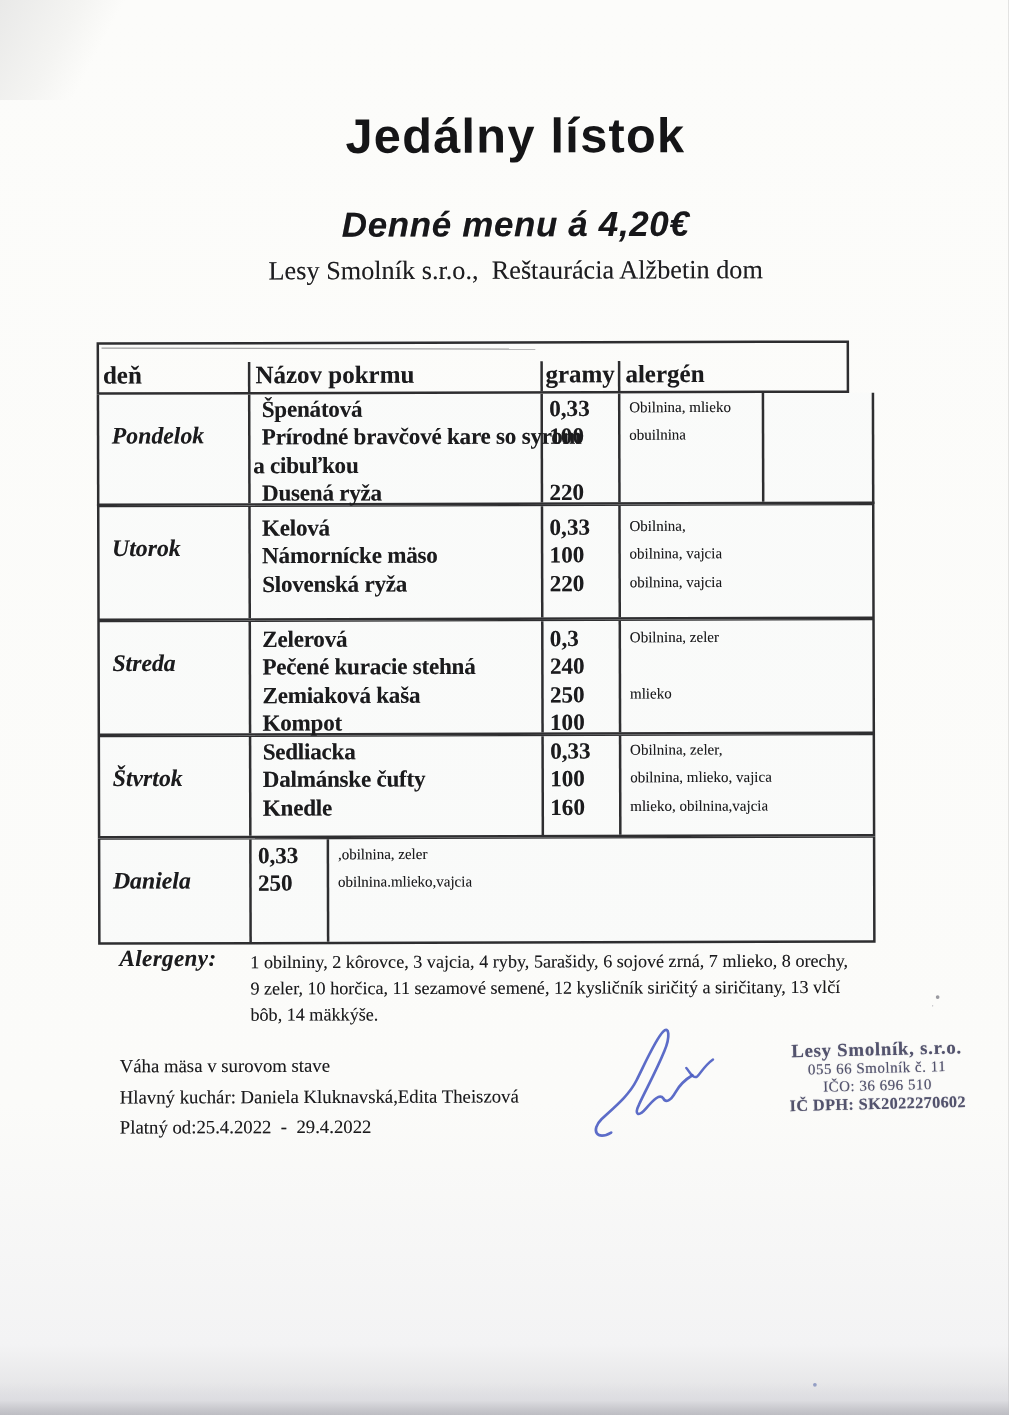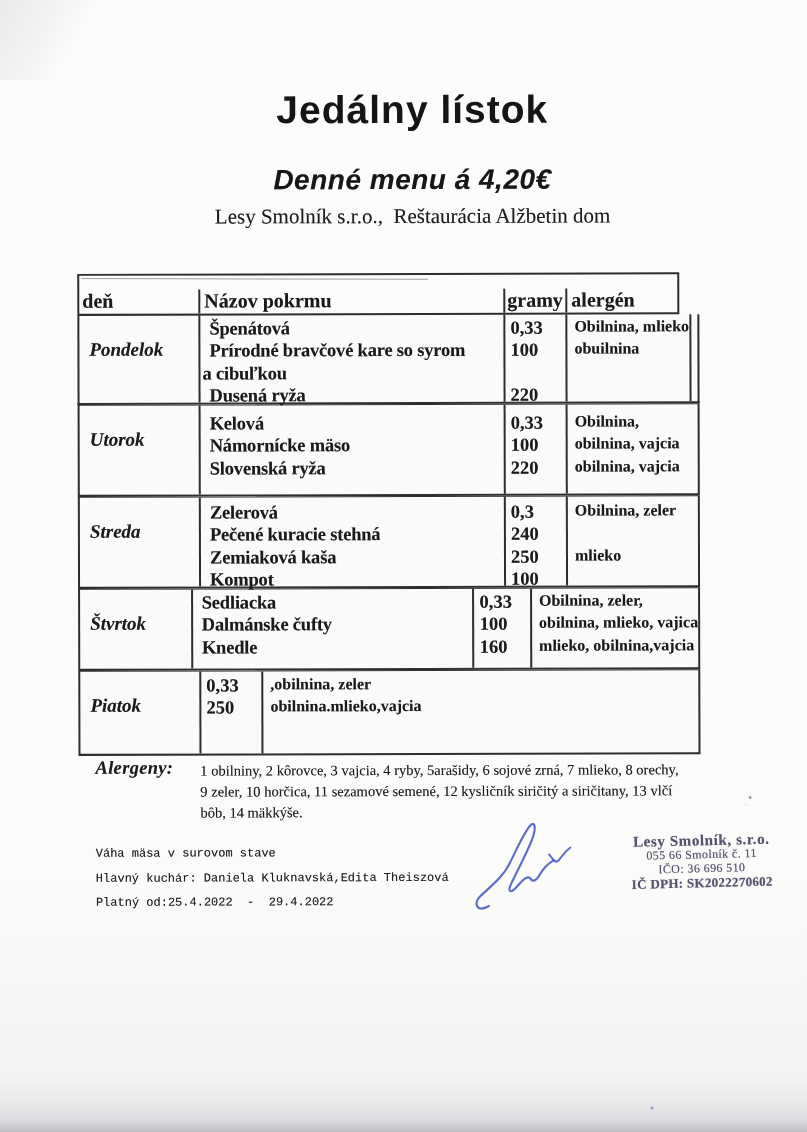--- a/index.html
+++ b/index.html
@@ -41,21 +41,21 @@
   .t-header {
     width:602px; height:42px; border:2px solid #2e2e30; display:flex; align-items:flex-end;
     font-size:20px; font-weight:bold; position:relative;
   }
   .t-header::after { 
     content:""; position:absolute; left:2px; top:3px; width:58%; height:1px;
     background:rgba(70,70,72,.5); transform:rotate(.3deg);
   }
   .t-header .th { padding-bottom:1px; white-space:nowrap; }
   .col-day   { width:121px; border-right:2px solid #2e2e30; }
-  .col-dish  { width:305px; border-right:2px solid #2e2e30; }
+  .col-dish  { width:234px; border-right:2px solid #2e2e30; }
   .col-grams { width:62px;  border-right:2px solid #2e2e30; }
   .col-allergen { flex:1; }
   .t-header .col-day { padding-left:3px; }
   .t-header .col-dish { padding-left:4px; }
   .t-header .col-grams { padding-left:2px; }
   .t-header .col-allergen { padding-left:4px;margin-top:20px; }
 
   .day-block { display:flex; width:622px; border:2px solid #2e2e30; border-top-width:1px; background:rgba(246,248,249,.35); }
   .day-block.b0 { border-top:none; }
   .b0 { height:89px; } .b1 { height:92px; } .b2 { height:92px; } .b3 { height:82px; } .b4 { height:85px; }
@@ -65,30 +65,30 @@
   .day-block .col-day { padding:23px 0 0 10px;font-family:Liberation Serif, serif; }
   .day-label { font-size:19px; font-weight:bold; font-style:italic; white-space:nowrap; }
   .b0 .cols-pad { padding-top:2px; } .b1 .cols-pad { padding-top:7px; }
   .b2 .cols-pad { padding-top:4px; } .b3 .cols-pad { padding-top:2px; } .b4 .cols-pad { padding-top:3px; }
 
   .line { height:22.3px; line-height:22.3px; font-size:18.5px; font-weight:bold;
           letter-spacing:-0.2px; white-space:nowrap; }
   .col-dish .line { padding-left:9px; }
   .col-dish .line.no-indent { padding-left:2px; }
   .col-grams .line { padding-left:5px; letter-spacing:0; }
-  .col-allergen .line { font-size:16px; font-weight:bold; letter-spacing:0;
+  .col-allergen .line { font-size:12px; font-weight:normal; letter-spacing:0;
                         line-height:15px; padding:2px 0 0 7px; }
 
   .allergen-note { position:absolute; left:95px; top:757px; display:flex; width:620px; }
   .note-label { font-size:18.5px; font-weight:bold; font-style:italic; margin-right:27px; letter-spacing:.3px; }
   .note-lines { padding-top:3px; }
   .note-line { font-size:14.5px; line-height:21px; white-space:pre; }
 
   .footer-info { position:absolute; left:95px; top:841px; }
-  .footer-line { font-size:12px; line-height:24.5px; white-space:pre;font-family:Liberation Mono, monospace; }
+  .footer-line { font-size:15px; line-height:24.5px; white-space:pre; }
 
   .signature { position:absolute; left:468px; top:812px; width:112px; height:102px; }
 
   .stamp {
     position:absolute; left:606px; top:833px; width:190px; text-align:center;
     color:#474763; transform:rotate(-1.2deg); opacity:.93;
     text-shadow:0 0 .8px rgba(71,71,99,.55); font-family:"Liberation Serif",serif;
   }
   .stamp-l1 { font-size:15px; font-weight:bold; letter-spacing:.6px; line-height:16px; }
   .stamp-l2 { font-size:12px; line-height:13.5px; letter-spacing:.4px; }
@@ -206,21 +206,21 @@
         </div>
         <div class="col-allergen cols-pad">
           <div class="line">Obilnina, zeler,</div>
           <div class="line">obilnina, mlieko, vajica</div>
           <div class="line">mlieko, obilnina,vajcia</div>
         </div>
       </div>
 
       <div class="day-block b4">
         <div class="col-day">
-          <span class="day-label">Piatok</span>
+          <span class="day-label">Daniela</span>
         </div>
         <div class="col-grams cols-pad">
           <div class="line">0,33</div>
           <div class="line">250</div>
         </div>
         <div class="col-allergen cols-pad">
           <div class="line">,obilnina, zeler</div>
           <div class="line">obilnina.mlieko,vajcia</div>
         </div>
       </div>

